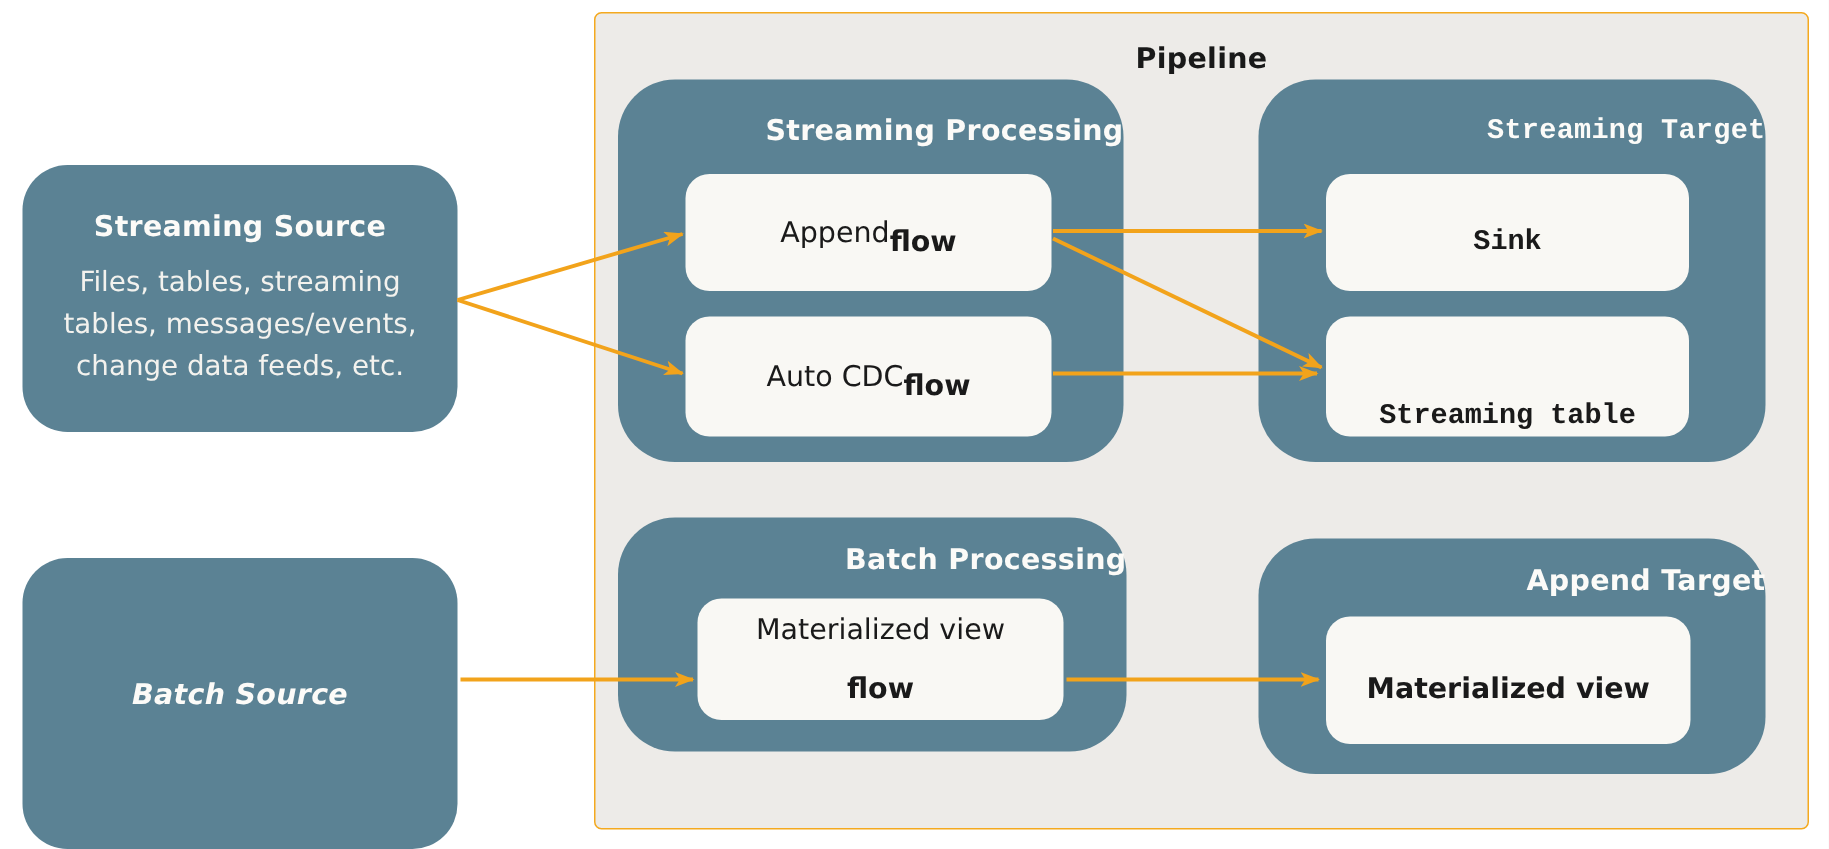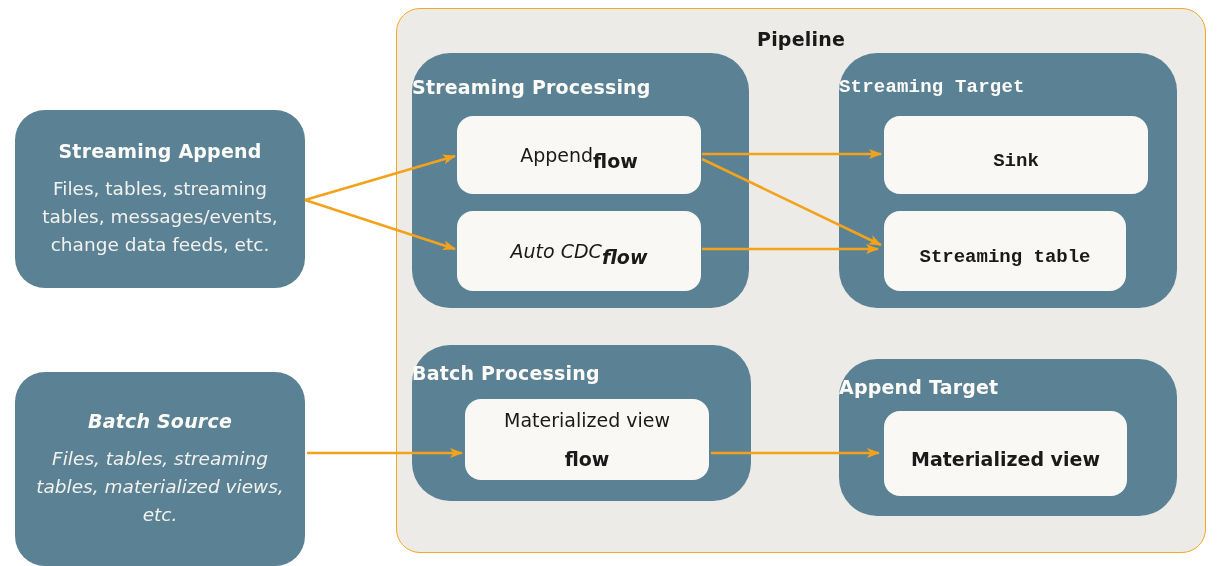--- a/index.html
+++ b/index.html
@@ -13,46 +13,46 @@
   .source { position:absolute; left:15px; width:290px; background:#5b8294; border-radius:30px;
             display:flex; flex-direction:column; align-items:center; justify-content:center;
             text-align:center; z-index:2; }
   .src-stream { top:110px; height:178px; }
   .src-batch  { top:372px; height:194px;font-style:italic; }
   .src-title  { font-weight:bold; font-size:19px; color:#fcfbf8; margin-bottom:13px; letter-spacing:.2px; }
   .src-body   { font-size:18.5px; line-height:28px; color:#f3f2ee; width:264px; }
 
   
   .pipeline { position:absolute; left:396px; top:8px; width:810px; height:545px;
-              background:#edebe8; border:1.5px solid #f4a91f; border-radius:24px;
+              background:#edebe8; border:1.5px solid #f4a91f; border-radius:5px;
               box-sizing:border-box; z-index:1; }
   .pipeline-title { text-align:center; font-weight:bold; font-size:19px; color:#191919;
                     padding-top:19px; letter-spacing:.2px; }
 
   
   .group { position:absolute; background:#5b8294; border-radius:38px; }
-  .group-title { text-align:left; color:#fcfbf8; font-weight:bold; font-size:19px; letter-spacing:.2px; }
+  .group-title { text-align:right; color:#fcfbf8; font-weight:bold; font-size:19px; letter-spacing:.2px; }
   .g-sp { left:15px;  top:44px;  width:337px; height:255px; }
   .g-st { left:442px; top:44px;  width:338px; height:255px;font-family:Liberation Mono, monospace; }
   .g-bp { left:15px;  top:336px; width:339px; height:156px; }
   .g-bt { left:442px; top:350px; width:338px; height:157px; }
   .g-sp .group-title, .g-st .group-title { margin-top:23px; }
   .g-bp .group-title, .g-bt .group-title { margin-top:17px; }
 
   
   .card { position:absolute; background:#f9f8f4; border-radius:16px;
           display:flex; align-items:center; justify-content:center;
           color:#1a1a1a; font-size:19px; text-align:center; z-index:3; line-height:27px; }
   .card .bold { font-weight:bold;margin-top:12px; }
   .card.stacked { flex-direction:column; }
   .card.stacked span { display:block; }
   .c-append  { left:45px; top:63px;  width:244px; height:78px; }
-  .c-autocdc { left:45px; top:158px; width:244px; height:80px;font-style:italic; }
-  .c-sink    { left:45px; top:63px;  width:264px; height:78px; }
-  .c-stable  { left:45px; top:158px; width:242px; height:80px; }
+  .c-autocdc { left:45px; top:158px; width:244px; height:80px; }
+  .c-sink    { left:45px; top:63px;  width:242px; height:78px; }
+  .c-stable  { left:45px; top:158px; width:242px; height:80px;align-items:flex-end; }
   .c-mvflow  { left:53px; top:54px;  width:244px; height:81px; }
   .c-mv      { left:45px; top:52px;  width:243px; height:85px; }
 </style>
 </head>
 <body>
 
 <div class="canvas">
 
   <svg class="arrow-layer" viewBox="0 0 1219 566" xmlns="http://www.w3.org/2000/svg">
     <defs>
@@ -65,27 +65,26 @@
         <line x1="305" y1="200" x2="455" y2="249" marker-end="url(#ah)"></line>
         <line x1="702" y1="154" x2="881" y2="154" marker-end="url(#ah)"></line>
         <line x1="702" y1="159" x2="881" y2="245" marker-end="url(#ah)"></line>
         <line x1="702" y1="249" x2="878" y2="249" marker-end="url(#ah)"></line>
         <line x1="307" y1="453" x2="462" y2="453" marker-end="url(#ah)"></line>
         <line x1="711" y1="453" x2="879" y2="453" marker-end="url(#ah)"></line>
       </g>
   </svg>
 
   <div class="source src-stream">
-    <div class="src-title">Streaming Append</div>
+    <div class="src-title">Streaming Source</div>
     <div class="src-body">Files, tables, streaming tables, messages/events, change data feeds, etc.</div>
   </div>
 
   <div class="source src-batch">
     <div class="src-title">Batch Source</div>
-    <div class="src-body">Files, tables, streaming tables, materialized views, etc.</div>
   </div>
 
   <div class="pipeline">
     <div class="pipeline-title">Pipeline</div>
 
     <div class="group g-sp">
       <div class="group-title">Streaming Processing</div>
       <div class="card c-append">
         <span>Append </span>
           <span class="bold">flow</span>

